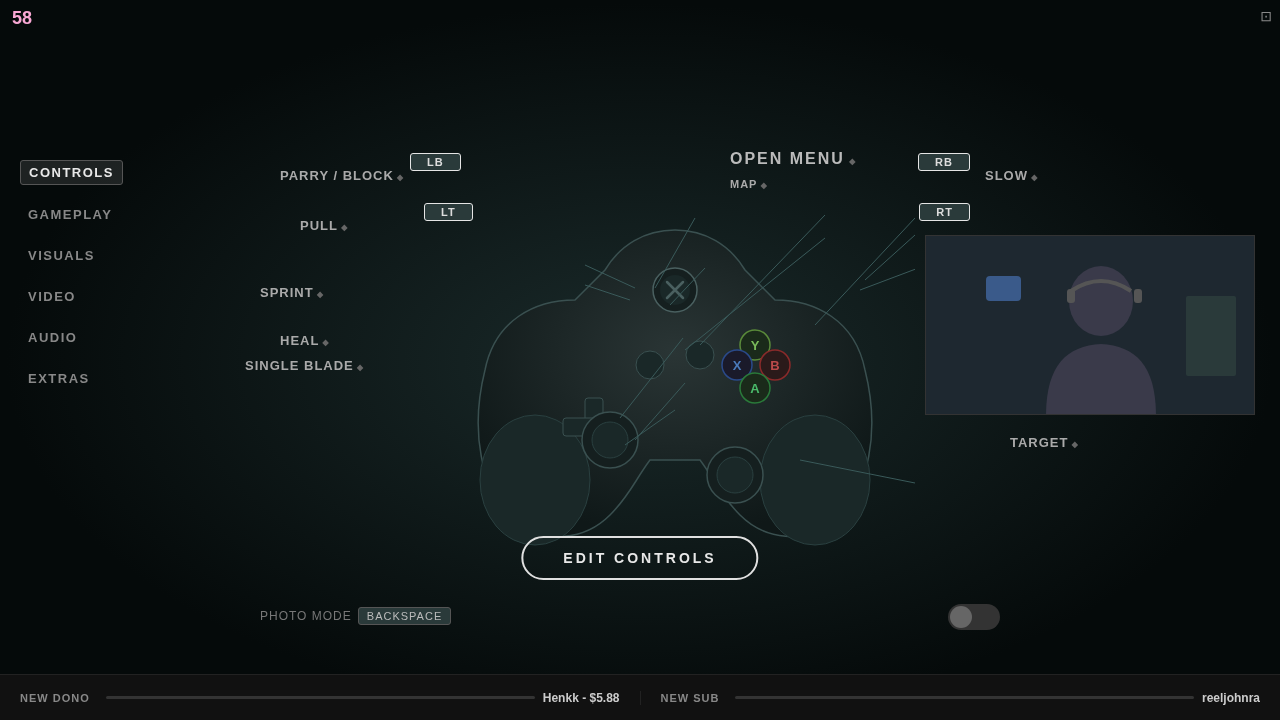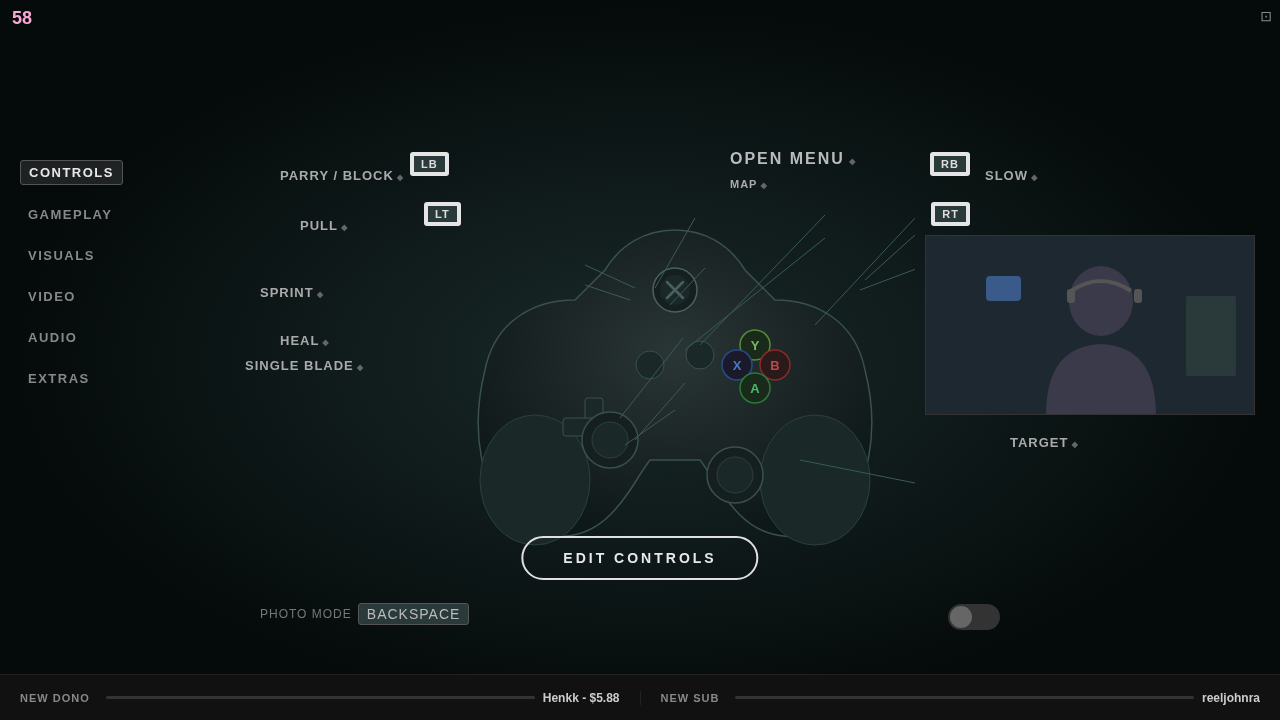--- a/index.html
+++ b/index.html
@@ -102,23 +102,23 @@
     .ctrl-label::after {
       content: ' ◆';
       color: #666;
       font-size: 8px;
     }
 
     
     .shoulder-badge {
       display: inline-block;
       background: #2a3a3a;
-      border: 4px solid #e5e5e5;
+      border: 1px solid #e5e5e5;
       border-radius: 3px;
-      padding: 2px 7px;
+      padding: 2px 16px;
       font-size: 11px;
       font-weight: bold;
       color: #ddd;
       letter-spacing: 1px;
     }
 
     
     .edit-controls-btn {
       position: absolute;
       bottom: 140px;
@@ -154,21 +154,21 @@
       color: #777;
       text-transform: uppercase;
       letter-spacing: 1px;
     }
 
     .key-badge {
       background: #2a3a3a;
       border: 1px solid #555;
       border-radius: 3px;
       padding: 2px 8px;
-      font-size: 14px;
+      font-size: 11px;
       color: #bbb;
       letter-spacing: 1px;
     }
 
     
     .toggle-switch {
       position: absolute;
       bottom: 90px;
       right: 280px;
       width: 52px;

